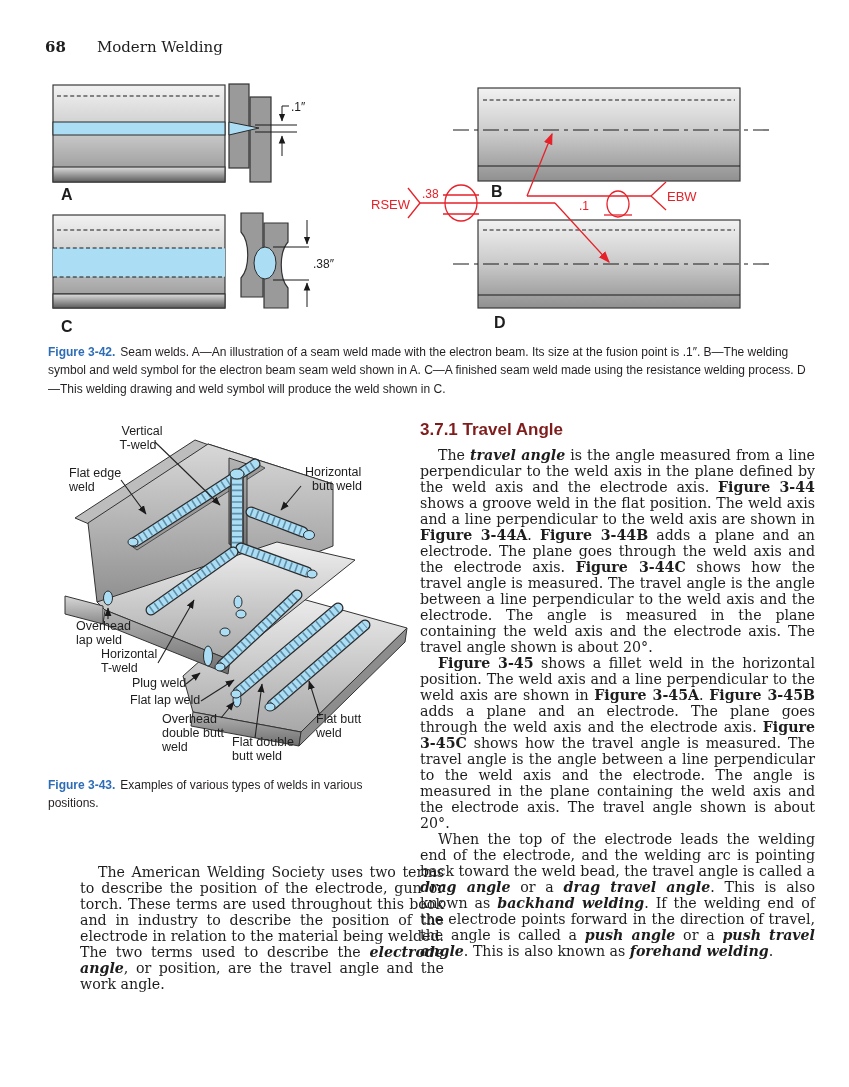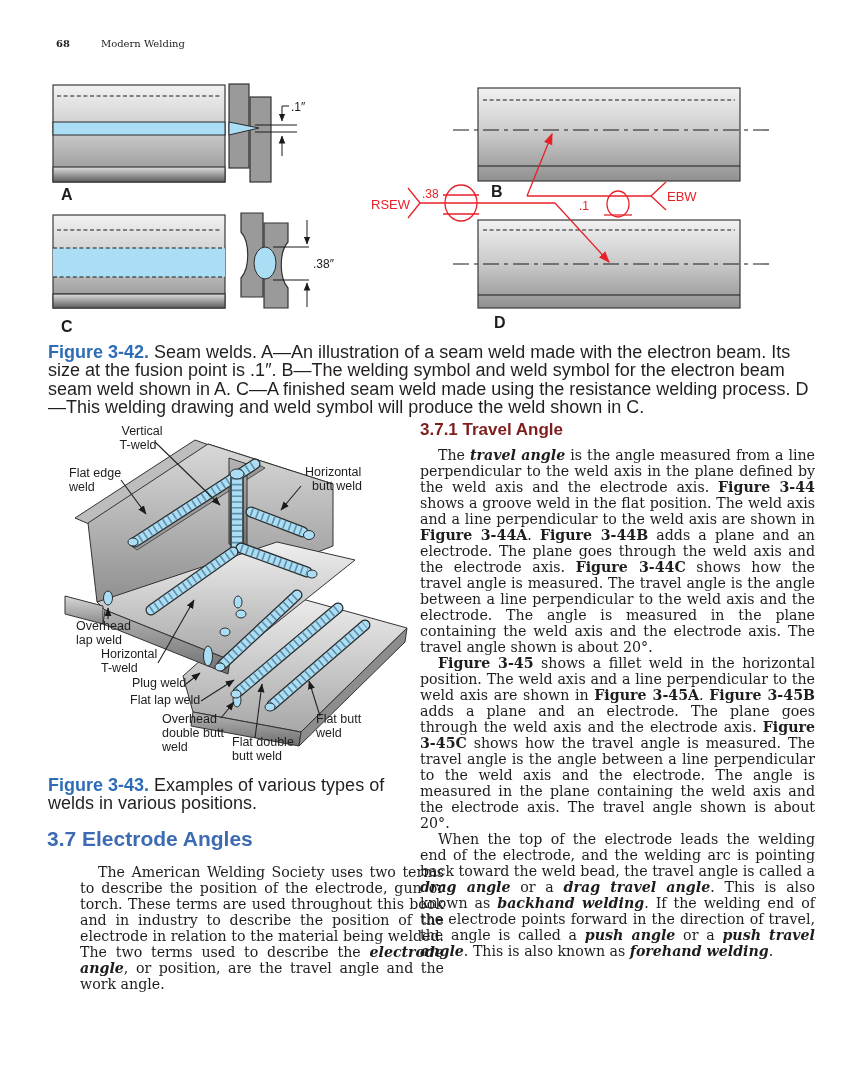--- a/index.html
+++ b/index.html
@@ -1,23 +1,23 @@
 <!DOCTYPE html>
 <html><head>
 <meta charset="utf-8">
 <style>
   html,body{margin:0;padding:0;background:#ffffff;}
   .page{position:relative;width:849px;height:1087px;background:#fff;overflow:hidden;
         font-family:"DejaVu Serif", serif;color:#1d1d1d;}
-  .hdr{position:absolute;left:56px;top:38px;font-size:10px;}
+  .hdr{position:absolute;left:45px;top:38px;font-size:15px;}
   .hdr .num{font-weight:700;}
   .hdr .bt{margin-left:31px;font-weight:400;}
   .fig42{position:absolute;left:45px;top:76px;}
   .fig43{position:absolute;left:45px;top:420px;}
-  .caption{position:absolute;font-family:"Liberation Sans",sans-serif;font-size:18px;
+  .caption{position:absolute;font-family:"Liberation Sans",sans-serif;font-size:12px;
            line-height:18.3px;color:#231f20;margin:0;}
   .cap42{left:48px;top:343px;width:766px;}
   .cap43{left:48px;top:776px;width:344px;}
   .cap-label{font-weight:700;color:#2e6db6;margin-right:5px;}
   .h37{position:absolute;left:47px;top:827px;margin:0;font-family:"Liberation Sans",sans-serif;
        font-weight:700;font-size:21px;color:#3c6bb4;}
   .h371{position:absolute;left:420px;top:420px;margin:0;font-family:"Liberation Sans",sans-serif;
         font-weight:700;font-size:17px;color:#7f1d1d;}
   .colL{position:absolute;left:48px;top:864px;width:364px;margin-left:32px;}
   .colR{position:absolute;left:420px;top:447px;width:395px;}
@@ -270,21 +270,20 @@
       <text class="slabel" x="187" y="340">butt weld</text>
       <text class="slabel" x="271" y="303">Flat butt</text>
       <text class="slabel" x="271" y="317">weld</text>
     </g>
   </svg>
 
   <p class="caption cap43">
     <span class="cap-label">Figure 3-43.</span><span>Examples of various types of welds in various positions.</span>
   </p>
 
-  <h2 class="h37">3.7 Electrode Angles</h2>
   <div class="colL">
     <p class="body-p"><span>The American Welding Society uses two terms to describe the position of the electrode, gun or torch. These terms are used throughout this book and in industry to describe the position of the electrode in relation to the material being welded. The two terms used to describe the </span><span class="sg-bi">electrode angle</span><span>, or position, are the travel angle and the work angle.</span></p>
   </div>
 
   <h3 class="h371">3.7.1 Travel Angle</h3>
   <div class="colR">
     <p class="body-p"><span>The </span><span class="sg-bi">travel angle</span><span> is the angle measured from a line perpendicular to the weld axis in the plane defined by the weld axis and the electrode axis. </span><span class="sg-b">Figure 3-44</span><span> shows a groove weld in the flat position. The weld axis and a line perpendicular to the weld axis are shown in </span><span class="sg-b">Figure 3-44A</span><span>. </span><span class="sg-b">Figure 3-44B</span><span> adds a plane and an electrode. The plane goes through the weld axis and the electrode axis. </span><span class="sg-b">Figure 3-44C</span><span> shows how the travel angle is measured. The travel angle is the angle between a line perpendicular to the weld axis and the electrode. The angle is measured in the plane containing the weld axis and the electrode axis. The travel angle shown is about 20°.</span></p>
     <p class="body-p"><span class="sg-b">Figure 3-45</span><span> shows a fillet weld in the horizontal position. The weld axis and a line perpendicular to the weld axis are shown in </span><span class="sg-b">Figure 3-45A</span><span>. </span><span class="sg-b">Figure 3-45B</span><span> adds a plane and an electrode. The plane goes through the weld axis and the electrode axis. </span><span class="sg-b">Figure 3-45C</span><span> shows how the travel angle is measured. The travel angle is the angle between a line perpendicular to the weld axis and the electrode. The angle is measured in the plane containing the weld axis and the electrode axis. The travel angle shown is about 20°.</span></p>
     <p class="body-p"><span>When the top of the electrode leads the welding end of the electrode, and the welding arc is pointing back toward the weld bead, the travel angle is called a </span><span class="sg-bi">drag angle</span><span> or a </span><span class="sg-bi">drag travel angle</span><span>. This is also known as </span><span class="sg-bi">backhand welding</span><span>. If the welding end of the electrode points forward in the direction of travel, the angle is called a </span><span class="sg-bi">push angle</span><span> or a </span><span class="sg-bi">push travel angle</span><span>. This is also known as </span><span class="sg-bi">forehand welding</span><span>.</span></p>
   </div>

